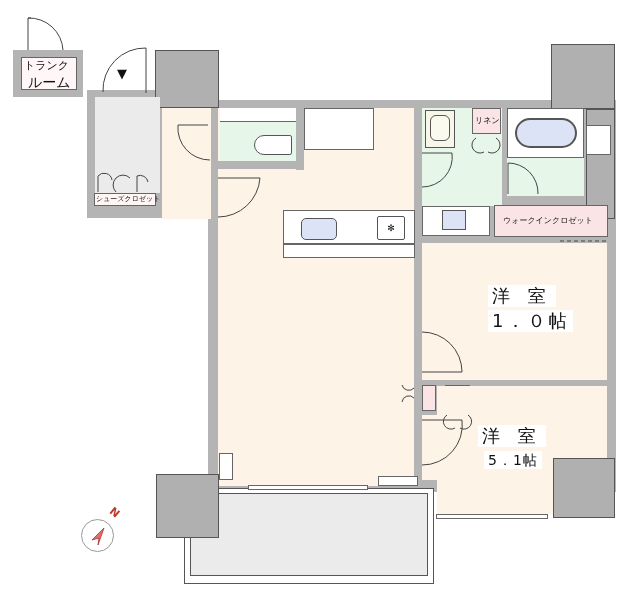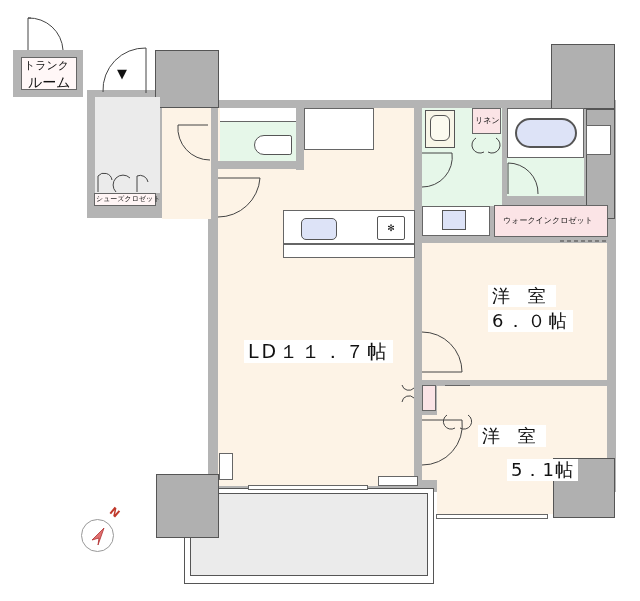--- a/index.html
+++ b/index.html
@@ -57,51 +57,50 @@
   <div class="white" style="left:304px;top:108px;width:70px;height:42px;"></div>
 
   <div class="floor-wood" style="left:218px;top:258px;width:196px;height:228px;"></div>
 
   <div class="white" style="left:283px;top:210px;width:132px;height:34px;"></div>
   <div class="white" style="left:283px;top:244px;width:132px;height:14px;"></div>
   <div class="abs" style="left:301px;top:218px;width:36px;height:22px;border:1.5px solid #555;border-radius:5px;background:#dde3f7;"></div>
   <div class="abs" style="left:377px;top:216px;width:28px;height:24px;border:1px solid #555;border-radius:2px;background:#fff;font-size:9px;text-align:center;line-height:22px;">✻</div>
 
 
-  <div class="label room-label" style="left:244px;top:340px;">LD１１．７帖</div>
 
   <div class="floor-wet" style="left:422px;top:108px;width:80px;height:98px;"></div>
   <div class="abs" style="left:425px;top:110px;width:30px;height:38px;border:1px solid #555;background:#f8f6e8;"></div>
   <div class="abs" style="left:430px;top:115px;width:20px;height:26px;border:1px solid #555;border-radius:6px;background:#fbfaef;"></div>
   <div class="storage" style="left:472px;top:108px;width:29px;height:26px;"></div>
   <div class="label small-label" style="left:474px;top:116px;background:transparent;">リネン</div>
   <div class="white" style="left:422px;top:206px;width:68px;height:30px;"></div>
   <div class="abs" style="left:442px;top:210px;width:24px;height:20px;border:1px solid #555;background:#dde3f7;"></div>
 
   <div class="floor-wet" style="left:507px;top:108px;width:77px;height:88px;"></div>
   <div class="white" style="left:507px;top:108px;width:77px;height:50px;"></div>
   <div class="abs" style="left:515px;top:118px;width:62px;height:30px;border:2px solid #555;border-radius:16px;background:#dde3f7;"></div>
   <div class="white" style="left:586px;top:125px;width:25px;height:30px;"></div>
 
   <div class="storage" style="left:494px;top:205px;width:114px;height:32px;"></div>
   <div class="label small-label" style="left:502px;top:216px;background:transparent;">ウォークインクロゼット</div>
 
   <div class="floor-wood" style="left:422px;top:243px;width:185px;height:137px;"></div>
   <div class="label room-label" style="left:488px;top:285px;font-size:18px;letter-spacing:6px;">洋 室</div>
-  <div class="label room-label" style="left:488px;top:310px;font-size:18px;">6．０帖</div>
+  <div class="label room-label" style="left:488px;top:310px;font-size:18px;">1．０帖</div>
 
   <div class="storage" style="left:422px;top:385px;width:14px;height:26px;"></div>
   <div class="storage" style="left:445px;top:385px;width:25px;height:26px;"></div>
   <div class="label small-label" style="left:447px;top:394px;background:transparent;">Clo</div>
 
   <div class="floor-wood" style="left:437px;top:386px;width:170px;height:128px;"></div>
   <div class="floor-wood" style="left:422px;top:415px;width:20px;height:65px;"></div>
   <div class="col" style="left:553px;top:458px;width:62px;height:60px;"></div>
   <div class="label room-label" style="left:478px;top:425px;font-size:18px;letter-spacing:6px;">洋 室</div>
-  <div class="label room-label" style="left:507px;top:451px;font-size:18px;letter-spacing:1px;margin-top:8px;">5．1帖</div>
+  <div class="label room-label" style="left:484px;top:451px;font-size:14px;letter-spacing:1px;">5．1帖</div>
 
   <div class="white" style="left:219px;top:453px;width:14px;height:27px;"></div>
   <div class="white" style="left:378px;top:476px;width:40px;height:10px;"></div>
 
   <div class="outline" style="left:184px;top:488px;width:250px;height:96px;background:#fff;"></div>
   <div class="floor-grey" style="left:190px;top:493px;width:238px;height:83px;border:1px solid #555;"></div>
   <div class="col" style="left:156px;top:474px;width:63px;height:64px;"></div>
 
   <div class="white" style="left:248px;top:485px;width:120px;height:5px;"></div>
   <div class="white" style="left:436px;top:514px;width:112px;height:5px;"></div>

